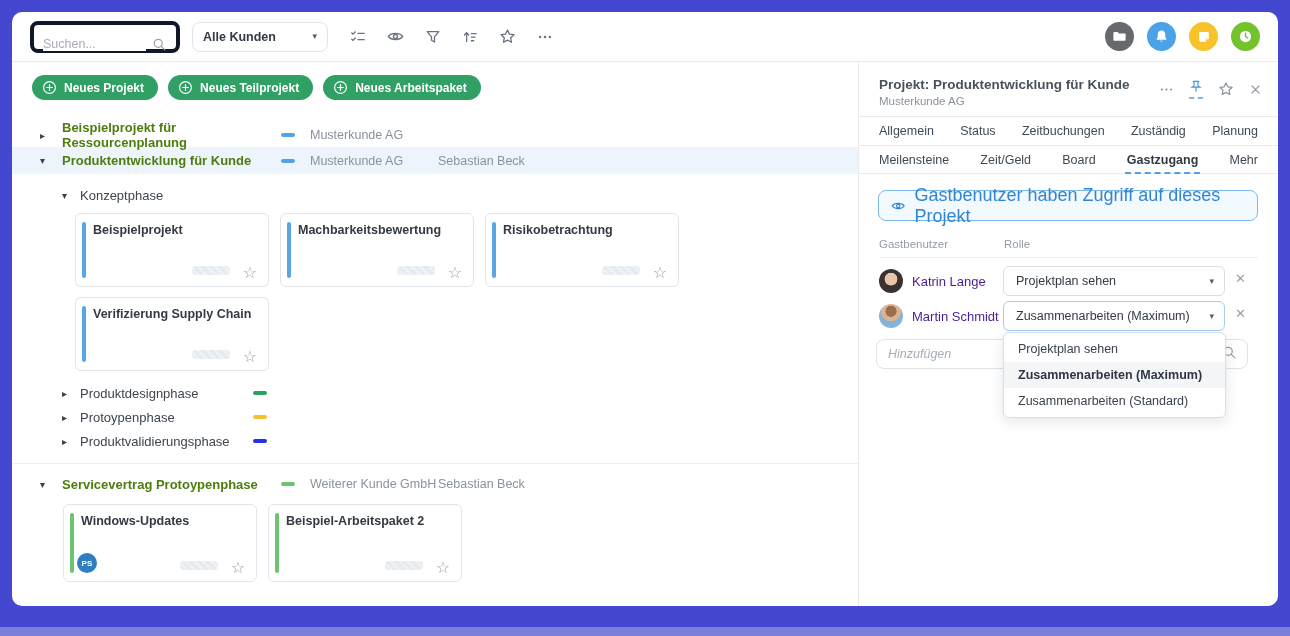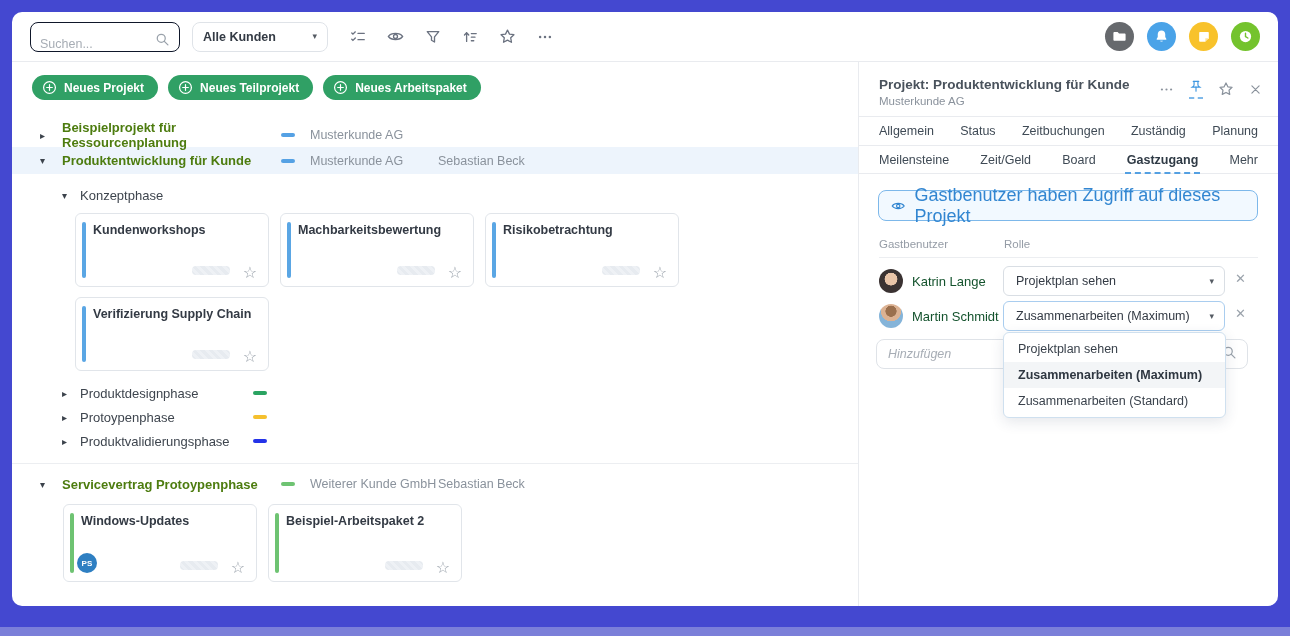--- a/index.html
+++ b/index.html
@@ -4,21 +4,21 @@
 <style>
   * { margin:0; padding:0; box-sizing:border-box; }
   html,body { width:1290px; height:636px; }
   body { font-family:"Liberation Sans", sans-serif; background:#4448d0; position:relative; overflow:hidden; }
   body::after { content:""; position:absolute; left:0; right:0; bottom:0; height:9px; background:#7b7fd9; }
 
   .window { position:absolute; left:12px; top:12px; width:1266px; height:594px; background:#fff; border-radius:10px; overflow:hidden; display:flex; flex-direction:column; z-index:1; }
 
   
   .toolbar { height:50px; display:flex; align-items:center; padding:0 18px; border-bottom:1px solid #e9ebef; flex:0 0 auto; }
-  .search-box { width:150px; height:30px; border:1px solid #0f172a; border-radius:8px; display:flex; align-items:flex-end; padding:0 9px; gap:6px; }
+  .search-box { width:150px; height:30px; border:4px solid #0f172a; border-radius:8px; display:flex; align-items:flex-start; padding:12px 9px; gap:6px; }
   .search-box input { border:none; outline:none; flex:1; font-size:12.5px; color:#333; font-family:inherit; min-width:0; }
   .search-box input::placeholder { color:#a7adb5; }
   .select-box { width:136px; height:30px; border:1px solid #dfe3e8; border-radius:8px; display:flex; align-items:center; padding:0 10px; margin-left:12px; cursor:pointer; }
   .select-box .val { flex:1; font-size:12.5px; font-weight:700; color:#333a44; }
   .caret { font-size:9px; color:#555b63; line-height:1; }
   .tb-icons { display:flex; align-items:center; gap:21px; margin-left:22px; color:#6b7280; }
   .tb-icons svg { display:block; cursor:pointer; }
   .spacer { flex:1; }
   .ws-circles { display:flex; gap:13px; align-items:center; }
   .circ { width:29px; height:29px; border-radius:50%; display:flex; align-items:center; justify-content:center; cursor:pointer; }
@@ -71,21 +71,21 @@
   .banner { margin:16px 20px 0 19px; height:31px; border:1px solid #7db8ea; background:#f2f9ff; border-radius:8px; display:flex; align-items:center; gap:9px; padding:0 12px; color:#3286d1; }
   .banner .txt { font-size:18px; }
 
   .gt-head { display:flex; padding:0 20px; margin-top:17px; font-size:11.5px; color:#959ca6; }
   .gt-head .c1 { width:125px; }
   .gt-div { height:1px; background:#eceef1; margin:7px 20px 0 20px; }
   .gt-row { display:flex; align-items:center; height:34px; padding-left:20px; position:relative; margin-top:1px; }
   .avatar { width:24px; height:24px; border-radius:50%; flex:0 0 auto; }
   .avatar.katrin { background:radial-gradient(circle at 50% 42%, #e8c4a8 0 34%, #3a3232 36% 100%); }
   .avatar.martin { background:radial-gradient(circle at 50% 30%, #9a6f4d 0 26%, #dcb293 28% 48%, #85b4d9 50% 100%); }
-  .g-name { font-size:13px; color:#14532d; margin-left:9px; }
+  .g-name { font-size:13px; color:#4c1d95; margin-left:9px; }
   .gselect { position:absolute; left:144px; top:2px; width:222px; height:30px; border:1px solid #d9dee4; border-radius:6px; background:#fff; display:flex; align-items:center; padding:0 10px 0 12px; cursor:pointer; }
   .gselect.open { border-color:#a9cdef; }
   .gselect .val { flex:1; font-size:12.5px; color:#333a44; white-space:nowrap; }
   .remove-x { position:absolute; left:376px; top:8px; font-size:13px; color:#9aa2ab; cursor:pointer; line-height:1; }
 
   .gdropdown { position:absolute; left:144px; top:270px; width:223px; background:#fff; border:1px solid #cfe0ef; border-radius:6px; box-shadow:0 4px 14px rgba(40,60,90,.12); z-index:5; padding:3px 0; }
   .gd-item { height:26px; display:flex; align-items:center; padding-left:14px; font-size:12.5px; color:#3a424c; cursor:pointer; }
   .gd-item.selected { font-weight:700; background:#f3f5f7; color:#2f3741; }
 
   .add-input { margin:6px 0 0 17px; width:372px; height:30px; border:1px solid #dfe3e8; border-radius:8px; display:flex; align-items:center; padding:0 10px 0 11px; position:relative; z-index:1; background:#fff; }
@@ -215,21 +215,21 @@
 
         <div class="phase-row" style="margin-top:9px">
           <span class="arrow">▾</span>
           <span class="p-title">Konzeptphase</span>
           <span></span>
         </div>
 
         <div class="cards">
           <div class="card">
             <span class="card-accent" style="background:#5aa6e4"></span>
-            <span class="card-title">Kundenworkshops</span>
+            <span class="card-title">Beispielprojekt</span>
             <span class="card-pill"></span>
             <span class="card-star">☆</span>
           </div>
           <div class="card">
             <span class="card-accent" style="background:#5aa6e4"></span>
             <span class="card-title">Machbarkeitsbewertung</span>
             <span class="card-pill"></span>
             <span class="card-star">☆</span>
           </div>
           <div class="card">

